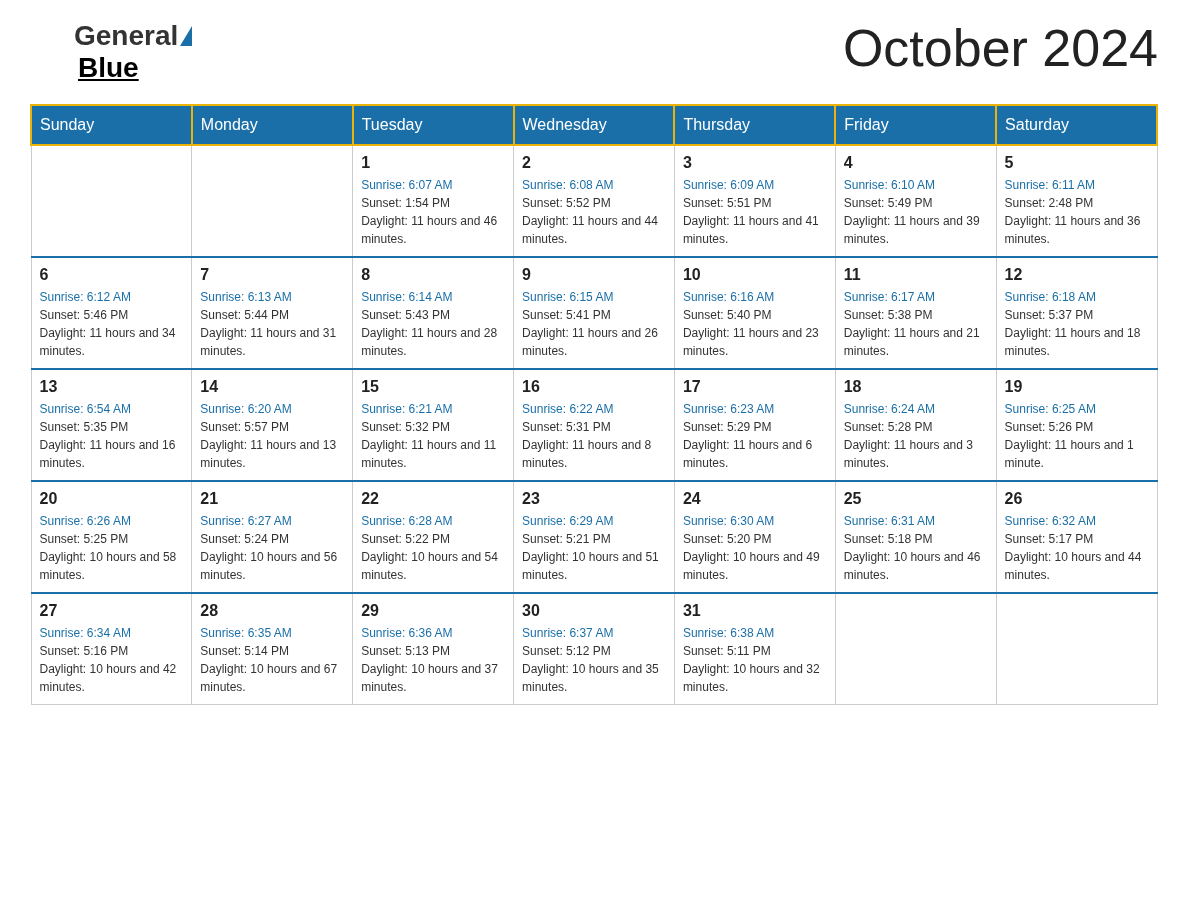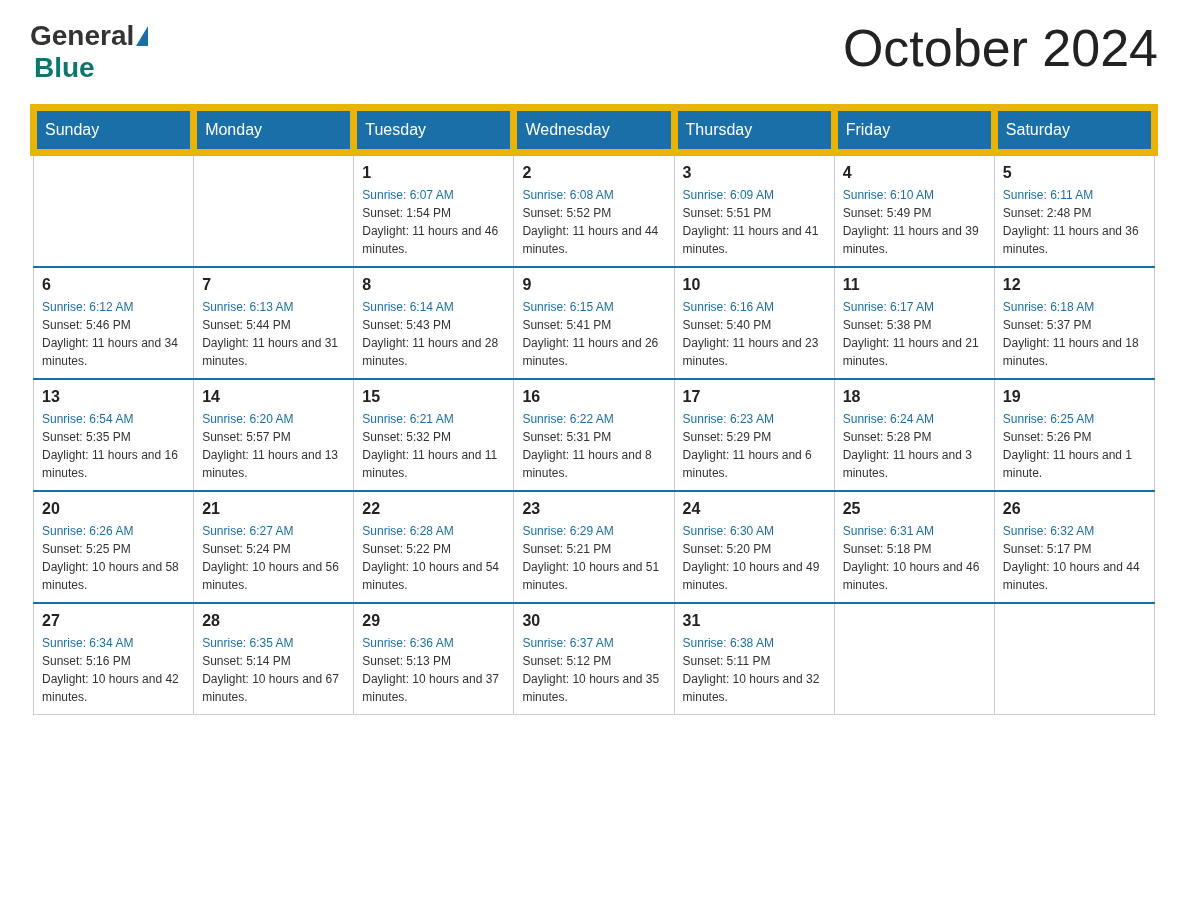--- a/index.html
+++ b/index.html
@@ -8,20 +8,21 @@
       background: #fff;
       width: 1188px;
       min-height: 918px;
       padding: 20px 30px;
     }
     .header {
       display: flex;
       justify-content: space-between;
       align-items: flex-start;
       margin-bottom: 20px;
+      margin-left: 44px;
     }
     .logo {
       display: flex;
       flex-direction: column;
       align-items: flex-start;
     }
     .logo-top {
       font-size: 28px;
       font-weight: bold;
       color: #333;
@@ -36,23 +37,24 @@
     .logo-triangle {
       width: 0;
       height: 0;
       border-left: 12px solid transparent;
       border-bottom: 20px solid #1a6fa8;
       display: inline-block;
       margin: 0 2px;
       vertical-align: middle;
     }
     .logo-blue {
-      color: #0f766e;
+      color: #000000;
       font-size: 28px;
       font-weight: bold;
+      text-decoration: underline;
     }
     .title-section {
     }
     .month-title {
       font-size: 52px;
       font-weight: normal;
       color: #222;
       line-height: 1.1;
     }
     .location-title {
@@ -65,21 +67,21 @@
       border-collapse: collapse;
       table-layout: fixed;
     }
     .calendar-table th {
       background-color: #1a6fa8;
       color: #fff;
       font-size: 16px;
       font-weight: normal;
       padding: 10px 8px;
       text-align: left;
-      border: 7px solid #eab308;
+      border: 2px solid #eab308;
     }
     .calendar-table td {
       border: 1px solid #ccc;
       vertical-align: top;
       padding: 8px;
       height: 110px;
     }
     .day-number {
       font-size: 16px;
       color: #222;

